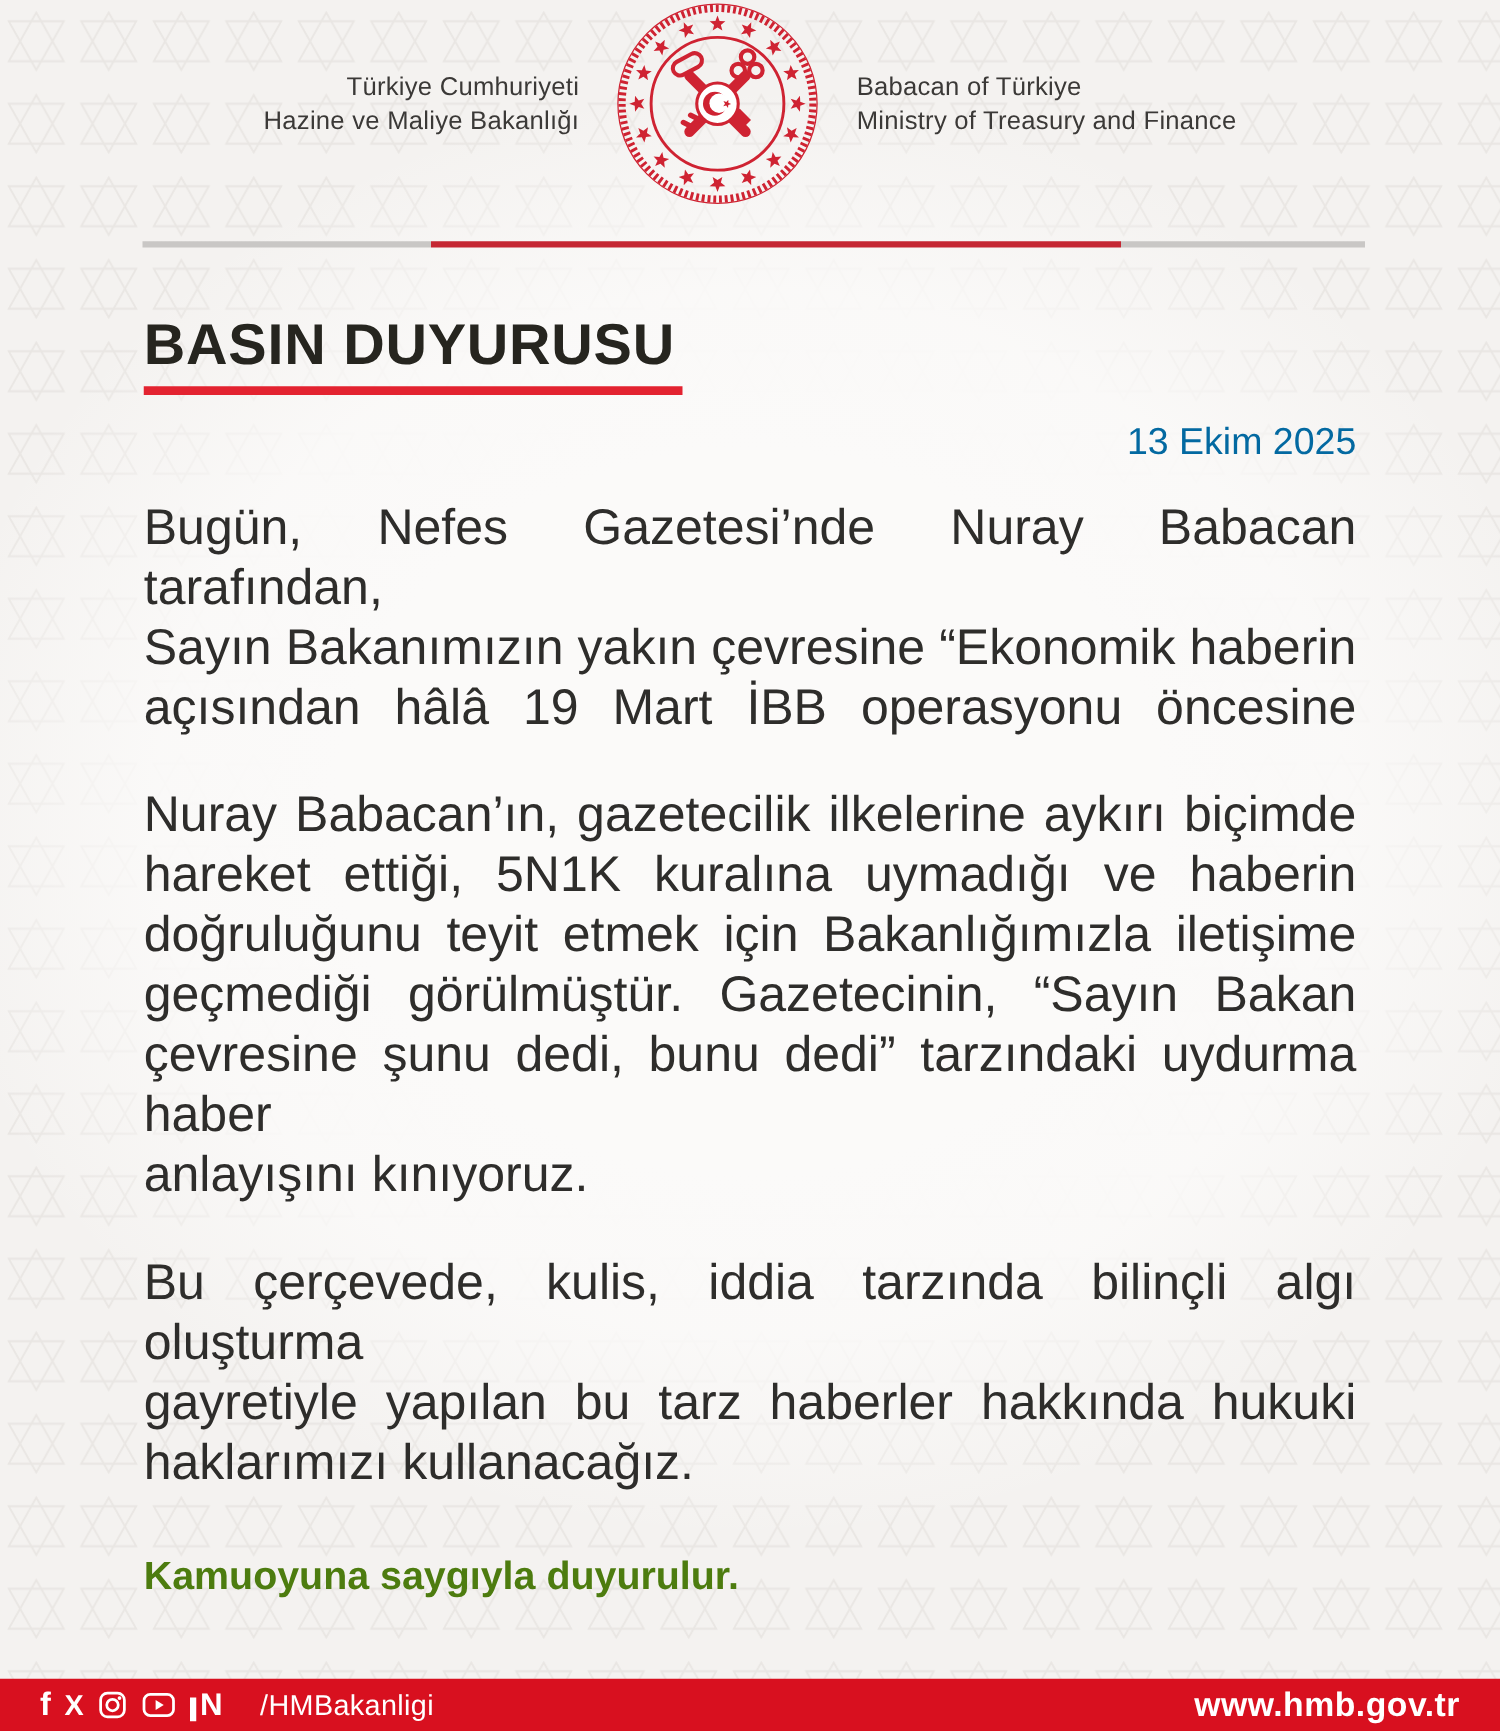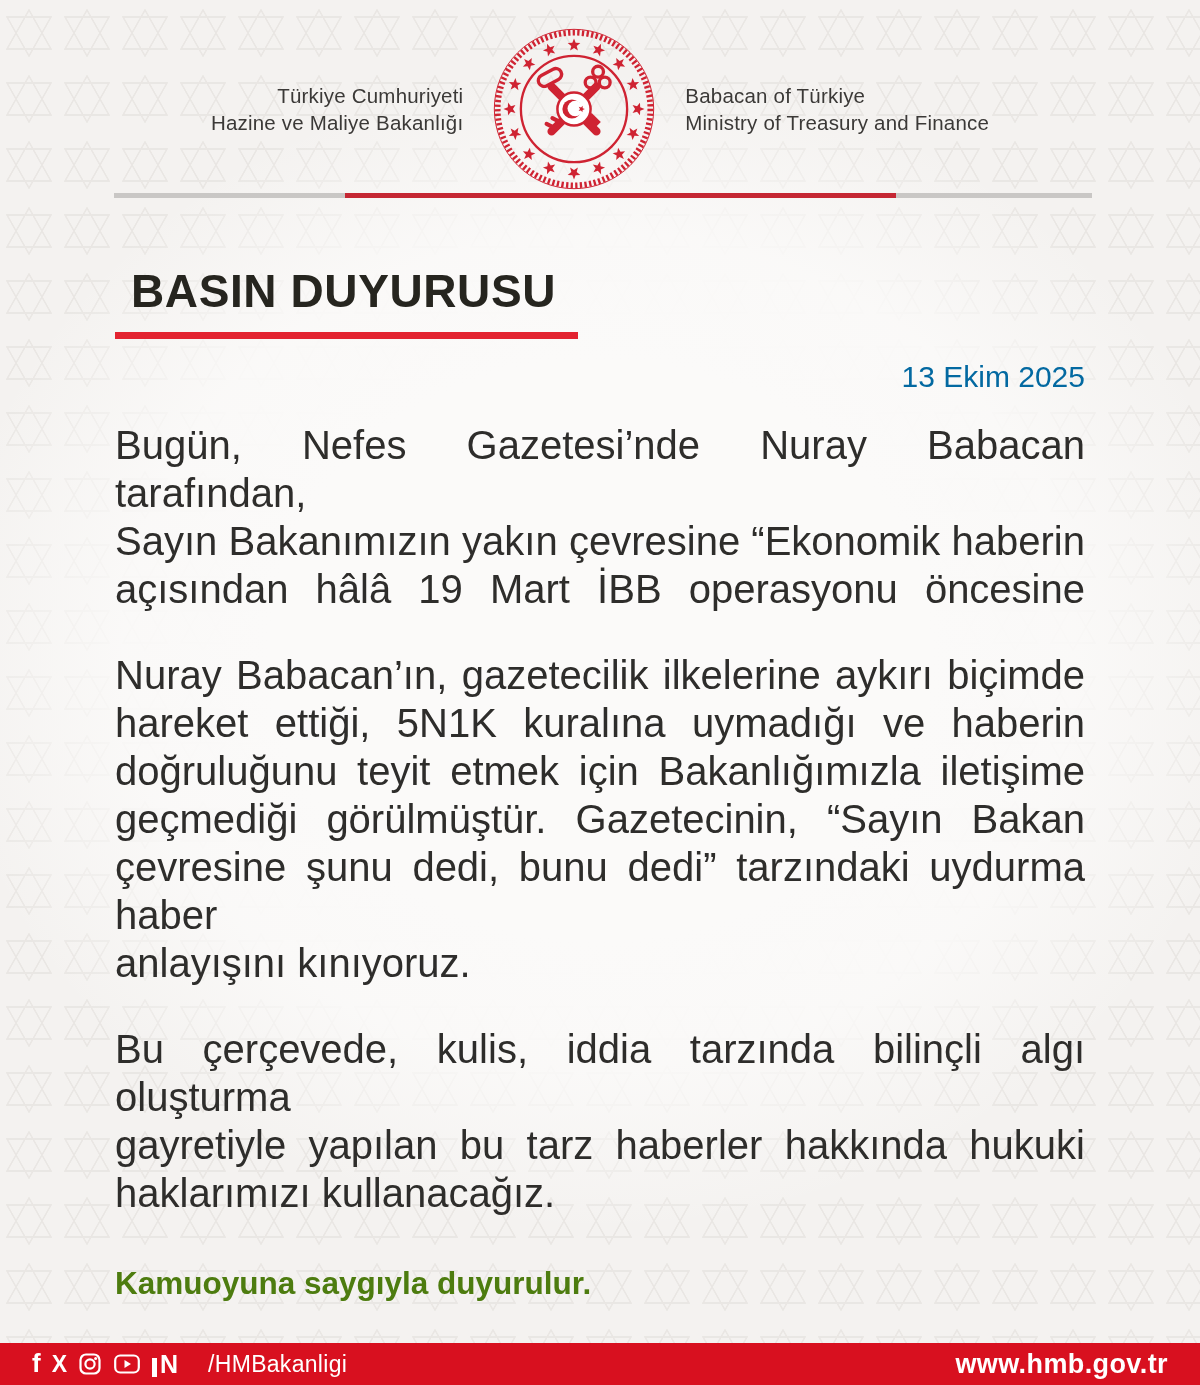--- a/index.html
+++ b/index.html
@@ -18,37 +18,37 @@
   }
   .bgpattern{position:absolute;inset:0;width:100%;height:100%;display:block;}
   .vignette{
     position:absolute;inset:0;
     background:radial-gradient(ellipse 660px 580px at 600px 650px,
       #fbfaf9 0%, #fbfaf9 50%, rgba(251,250,249,0.88) 72%, rgba(251,250,249,0) 100%);
   }
   .header{
     position:absolute;top:0;left:0;width:100%;
     display:flex;justify-content:center;align-items:center;gap:28px;
-    padding-top:26px;
+    padding-top:0;
   }
   .org{font-size:20.5px;line-height:27.5px;color:#3b3937;letter-spacing:0.2px;font-weight:normal;}
   .org-left{text-align:right;}
   .org-right{text-align:left;}
   .emblem{width:166px;height:166px;flex:0 0 auto;}
   .divider{
     position:absolute;top:193px;left:114px;width:978px;height:5px;
     background:linear-gradient(to right,
       #c9c7c5 0, #c9c7c5 23.6%,
       var(--divider-red) 23.6%, var(--divider-red) 80%,
       #c9c7c5 80%, #c9c7c5 100%);
   }
   .main{position:absolute;left:115px;width:970px;top:250px;}
   .title-wrap{display:inline-block;}
   .title{
-    margin:16px;font-size:46px;line-height:50px;font-weight:bold;
+    margin:0;font-size:46px;line-height:50px;font-weight:bold;
     color:#26251f;letter-spacing:0.6px;
   }
   .title-underline{height:7px;background:var(--accent);margin-top:9px;width:calc(100% + 6px);}
   .date{text-align:right;font-size:30px;color:#0369a1;margin-top:20px;line-height:36px;}
   .para{margin-top:38px;font-size:40px;line-height:48px;color:var(--ink);}
   .para-first{margin-top:26px;}
   .line{text-align:justify;text-align-last:justify;}
   .line-last{text-align-last:left;}
   .closing{margin-top:46px;font-size:31.5px;line-height:40px;font-weight:bold;color:#4d7c0f;}
   .footer{

